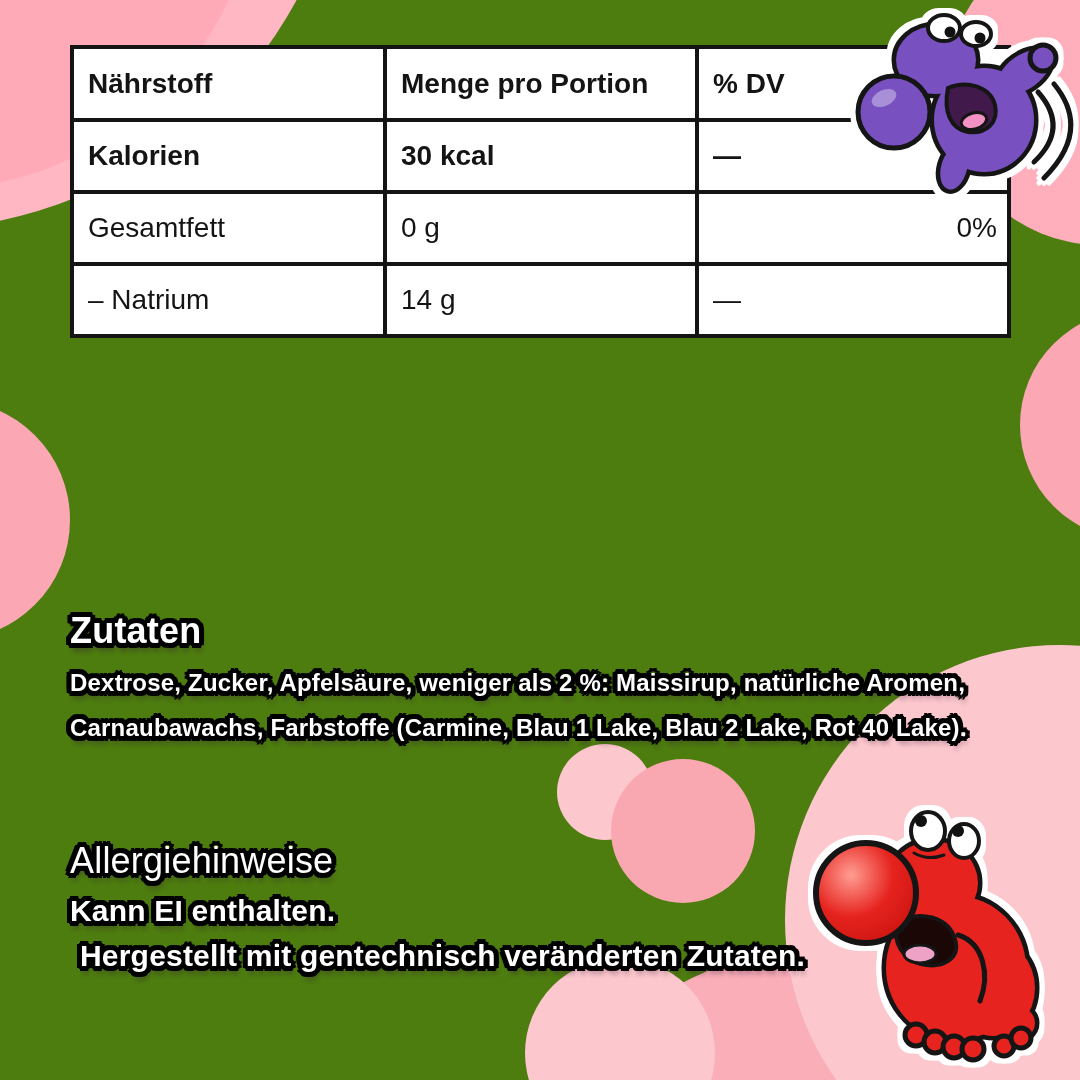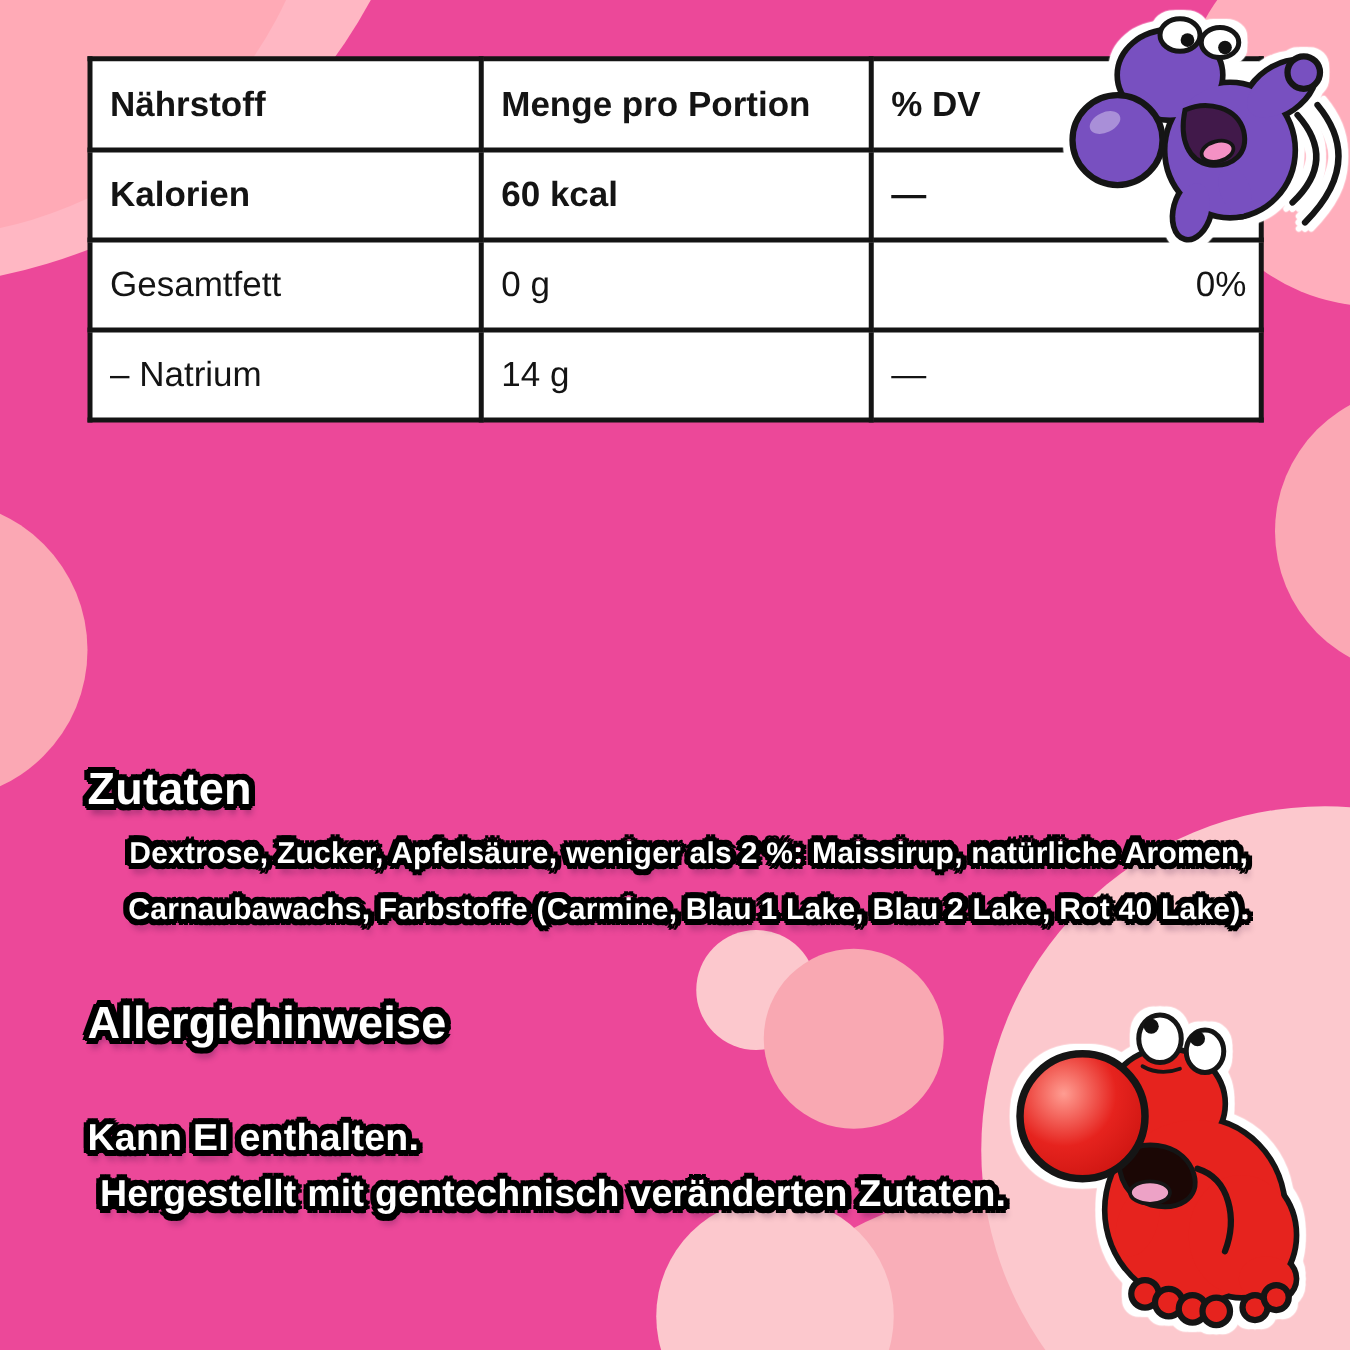--- a/index.html
+++ b/index.html
@@ -1,18 +1,18 @@
 <!DOCTYPE html>
 <html><head>
 <meta charset="utf-8">
 <style>
   html,body { margin:0; padding:0; }
   .canvas {
     position:relative; width:1080px; height:1080px; overflow:hidden;
-    background:#ec4899;
+    background:#4d7c0f;
     font-family:"Liberation Sans", sans-serif;
   }
   .bg-circle { position:absolute; border-radius:50%; }
   .c-tl-light  { left:-530px; top:-650px; width:880px; height:880px; background:#ffb7c3; }
   .c-tl-main   { left:-400px; top:-470px; width:660px; height:660px; background:#ffaab6; }
   .c-left-mid  { left:-170px; top:400px;  width:240px; height:240px; background:#fba8b4; }
   .c-tr        { left:945px;  top:-65px;  width:310px; height:310px; background:#ffaebc; }
   .c-right-mid { left:1020px; top:310px;  width:230px; height:230px; background:#fba8b4; }
   .c-bot-salmon{ left:530px;  top:950px;  width:570px; height:570px; background:#f9aeb8; }
   .c-bot-light { left:525px;  top:958px;  width:190px; height:190px; background:#fcc8cd; }
@@ -35,25 +35,24 @@
   .tbl td.dv-right { text-align:right; padding-right:10px; padding-left:0; }
 
   .sticker {
     position:absolute; z-index:3; color:#ffffff; letter-spacing:0.2px;
     text-shadow:
       4px 0 0 #000, -4px 0 0 #000, 0 4px 0 #000, 0 -4px 0 #000,
       3px 3px 0 #000, -3px 3px 0 #000, 3px -3px 0 #000, -3px -3px 0 #000,
       5px 2px 0 #000, -5px 2px 0 #000, 5px -2px 0 #000, -5px -2px 0 #000,
       2px 5px 0 #000, -2px 5px 0 #000, 2px -5px 0 #000, -2px -5px 0 #000,
       2px 8px 5px rgba(50,15,60,0.40);
-    text-align: center;
   }
   .zutaten-h  { left:70px; top:610px; font-size:36px; font-weight:800; }
   .zutaten-p  { left:70px; top:660px; width:962px; font-size:24px; font-weight:700; line-height:45px; }
-  .allergy-h  { left:70px; top:797px; font-size:36px; font-weight:700; }
+  .allergy-h  { left:70px; top:840px; font-size:36px; font-weight:400; }
   .allergy-1  { left:70px; top:894px; font-size:30px; font-weight:800; }
   .allergy-2  { left:80px; top:939px; font-size:30px; font-weight:800; }
 
   svg.mascot {
     position:absolute; z-index:5;
     filter: drop-shadow(5px 0 0 #fff) drop-shadow(-5px 0 0 #fff)
             drop-shadow(0 5px 0 #fff) drop-shadow(0 -5px 0 #fff);
   }
   .purple-char { left:836px; top:0;     width:260px; height:200px; }
   .red-char    { left:808px; top:783px; width:250px; height:295px; }
@@ -81,21 +80,21 @@
         <col style="width:312px">
       </colgroup>
     <tbody>
         <tr class="hdr">
       <th>Nährstoff</th>
       <th>Menge pro Portion</th>
       <th>% DV</th>
     </tr>
     <tr class="bold-row">
       <td>Kalorien</td>
-      <td>60 kcal</td>
+      <td>30 kcal</td>
       <td>—</td>
     </tr>
     <tr>
       <td>Gesamtfett</td>
       <td>0 g</td>
       <td class="dv-right">0%</td>
     </tr>
     <tr>
       <td>– Natrium</td>
       <td>14 g</td>

